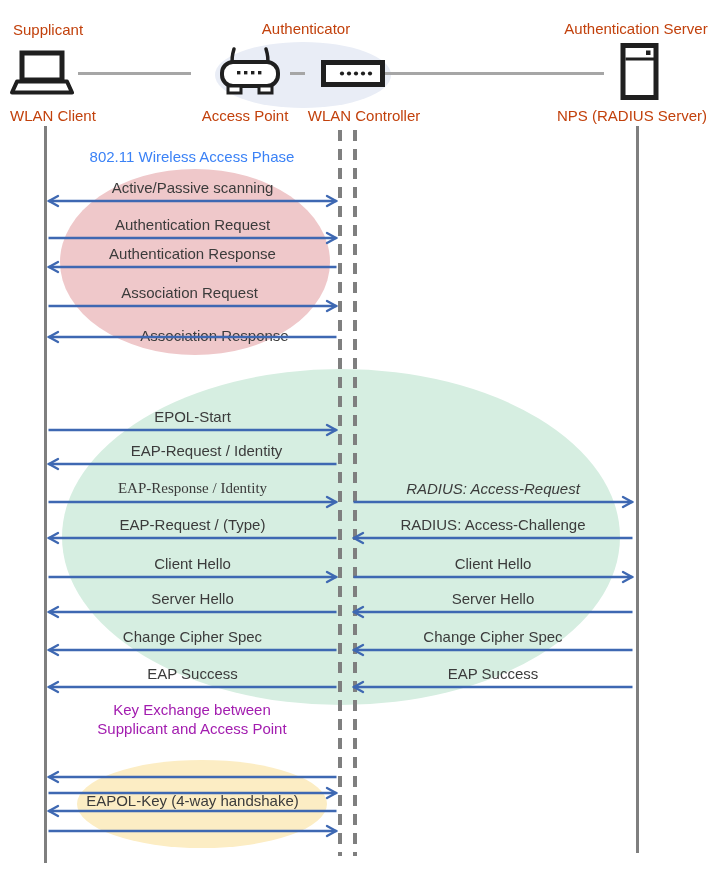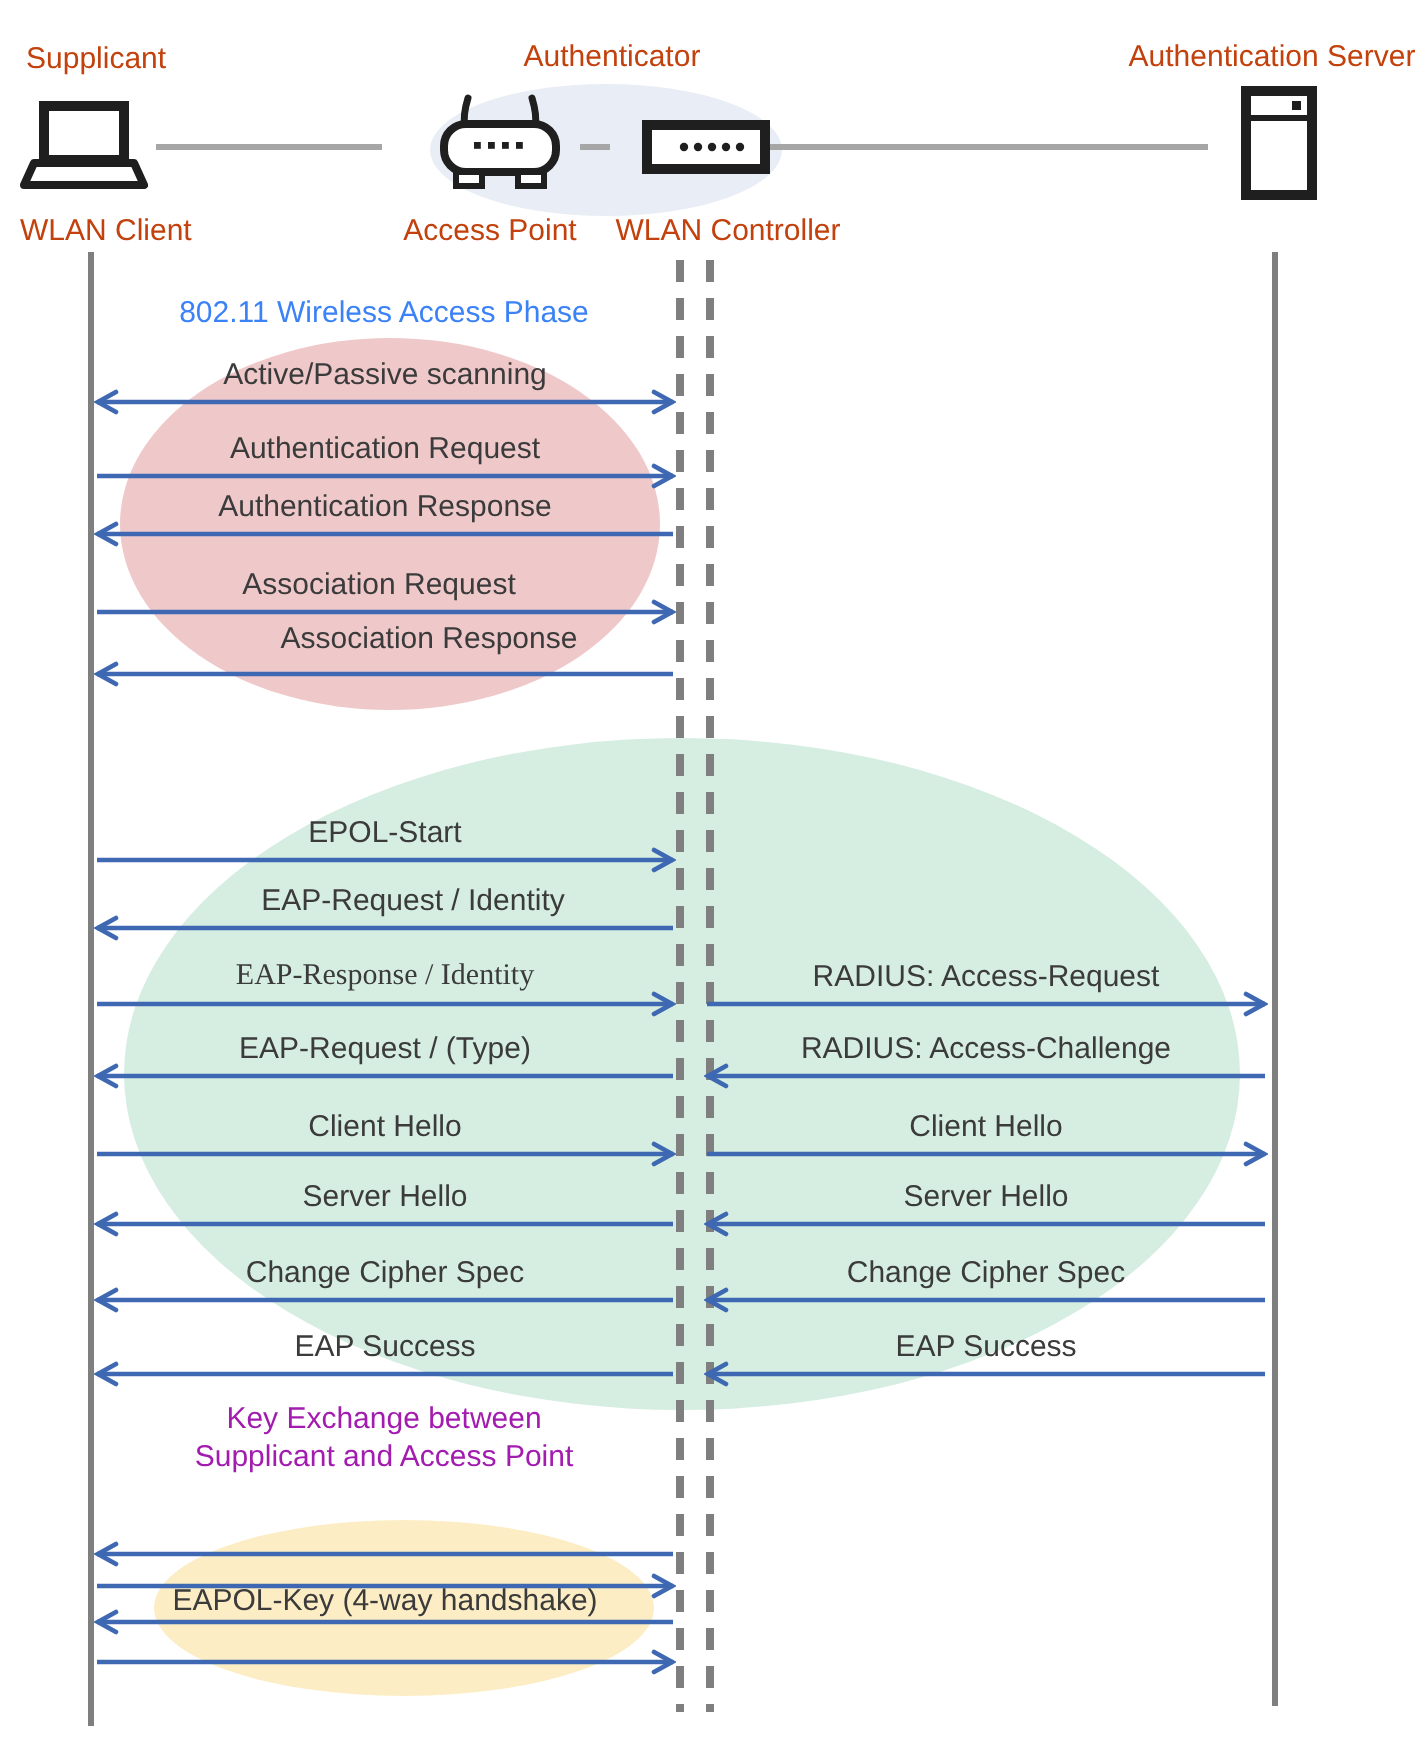--- a/index.html
+++ b/index.html
@@ -62,20 +62,21 @@
 
   <svg class="icon" style="left:620px;top:43px;" width="40" height="58" viewBox="0 0 40 58">
     <rect x="3" y="2.5" width="33" height="52" fill="#fff" stroke="#1f1f1f" stroke-width="5"></rect>
     <line x1="5.5" y1="16" x2="34.5" y2="16" stroke="#1f1f1f" stroke-width="3"></line>
     <rect x="26" y="7.5" width="4.5" height="4.5" fill="#1f1f1f"></rect>
   </svg>
 
   <div class="device-label" style="left:10px;top:107px;">WLAN Client</div>
   <div class="device-label centered" style="left:185px;top:107px;width:120px;">Access Point</div>
   <div class="device-label centered" style="left:304px;top:107px;width:120px;">WLAN Controller</div>
+  <div class="device-label centered" style="left:552px;top:107px;width:160px;">NPS (RADIUS Server)</div>
 
   <div class="lifeline" style="left:44px;top:126px;width:3px;height:737px;"></div>
   <div class="lifeline dashed" style="left:338px;top:130px;width:4px;height:726px;"></div>
   <div class="lifeline dashed" style="left:353px;top:130px;width:4px;height:726px;"></div>
   <div class="lifeline" style="left:636px;top:126px;width:3px;height:727px;"></div>
 
   <div class="phase-title" style="left: 52px; top: 147px; width: 280px; color: #3b82f6;">802.11 Wireless Access Phase</div>
   <div class="phase-title" style="left: 52px; top: 700px; width: 280px; color: #a21caf;">
     <div>Key Exchange between</div>
     <div>Supplicant and Access Point</div>
@@ -96,41 +97,41 @@
       <div class="msg-label" style="left: 47px; width: 291px; top: 245px;">Authentication Response</div>
       <div class="msg-arrow" style="left: 47px; top: 259px;"><svg width="291" height="16" xmlns="http://www.w3.org/2000/svg">
           <line x1="1.5" y1="8" x2="289.5" y2="8" stroke="#3e68b2" stroke-width="2.3"></line>
           <polyline points="11 3 2 8 11 13" fill="none" stroke="#3e68b2" stroke-width="2.3" stroke-linecap="round"></polyline>
         </svg></div>
       <div class="msg-label" style="left: 44px; width: 291px; top: 284px;">Association Request</div>
       <div class="msg-arrow" style="left: 47px; top: 298px;"><svg width="291" height="16" xmlns="http://www.w3.org/2000/svg">
           <line x1="1.5" y1="8" x2="289.5" y2="8" stroke="#3e68b2" stroke-width="2.3"></line>
           <polyline points="280 3 289 8 280 13" fill="none" stroke="#3e68b2" stroke-width="2.3" stroke-linecap="round"></polyline>
         </svg></div>
-      <div class="msg-label" style="left: 47px; width: 335px; top: 311px;">Association Response</div>
+      <div class="msg-label" style="left: 47px; width: 335px; top: 327px;">Association Response</div>
       <div class="msg-arrow" style="left: 47px; top: 329px;"><svg width="291" height="16" xmlns="http://www.w3.org/2000/svg">
           <line x1="1.5" y1="8" x2="289.5" y2="8" stroke="#3e68b2" stroke-width="2.3"></line>
           <polyline points="11 3 2 8 11 13" fill="none" stroke="#3e68b2" stroke-width="2.3" stroke-linecap="round"></polyline>
         </svg></div>
       <div class="msg-label" style="left: 47px; width: 291px; top: 408px;">EPOL-Start</div>
       <div class="msg-arrow" style="left: 47px; top: 422px;"><svg width="291" height="16" xmlns="http://www.w3.org/2000/svg">
           <line x1="1.5" y1="8" x2="289.5" y2="8" stroke="#3e68b2" stroke-width="2.3"></line>
           <polyline points="280 3 289 8 280 13" fill="none" stroke="#3e68b2" stroke-width="2.3" stroke-linecap="round"></polyline>
         </svg></div>
       <div class="msg-label" style="left: 61px; width: 291px; top: 442px;">EAP-Request / Identity</div>
       <div class="msg-arrow" style="left: 47px; top: 456px;"><svg width="291" height="16" xmlns="http://www.w3.org/2000/svg">
           <line x1="1.5" y1="8" x2="289.5" y2="8" stroke="#3e68b2" stroke-width="2.3"></line>
           <polyline points="11 3 2 8 11 13" fill="none" stroke="#3e68b2" stroke-width="2.3" stroke-linecap="round"></polyline>
         </svg></div>
       <div class="msg-label" style="left: 47px; width: 291px; top: 480px; font-family: Liberation Serif, serif;">EAP-Response / Identity</div>
       <div class="msg-arrow" style="left: 47px; top: 494px;"><svg width="291" height="16" xmlns="http://www.w3.org/2000/svg">
           <line x1="1.5" y1="8" x2="289.5" y2="8" stroke="#3e68b2" stroke-width="2.3"></line>
           <polyline points="280 3 289 8 280 13" fill="none" stroke="#3e68b2" stroke-width="2.3" stroke-linecap="round"></polyline>
         </svg></div>
-      <div class="msg-label" style="left: 352px; width: 282px; top: 480px;">RADIUS: Access-Request</div>
+      <div class="msg-label" style="left: 352px; width: 282px; top: 480px; font-style: italic;">RADIUS: Access-Request</div>
       <div class="msg-arrow" style="left: 352px; top: 494px;"><svg width="282" height="16" xmlns="http://www.w3.org/2000/svg">
           <line x1="1.5" y1="8" x2="280.5" y2="8" stroke="#3e68b2" stroke-width="2.3"></line>
           <polyline points="271 3 280 8 271 13" fill="none" stroke="#3e68b2" stroke-width="2.3" stroke-linecap="round"></polyline>
         </svg></div>
       <div class="msg-label" style="left: 47px; width: 291px; top: 516px;">EAP-Request / (Type)</div>
       <div class="msg-arrow" style="left: 47px; top: 530px;"><svg width="291" height="16" xmlns="http://www.w3.org/2000/svg">
           <line x1="1.5" y1="8" x2="289.5" y2="8" stroke="#3e68b2" stroke-width="2.3"></line>
           <polyline points="11 3 2 8 11 13" fill="none" stroke="#3e68b2" stroke-width="2.3" stroke-linecap="round"></polyline>
         </svg></div>
       <div class="msg-label" style="left: 352px; width: 282px; top: 516px;">RADIUS: Access-Challenge</div>

